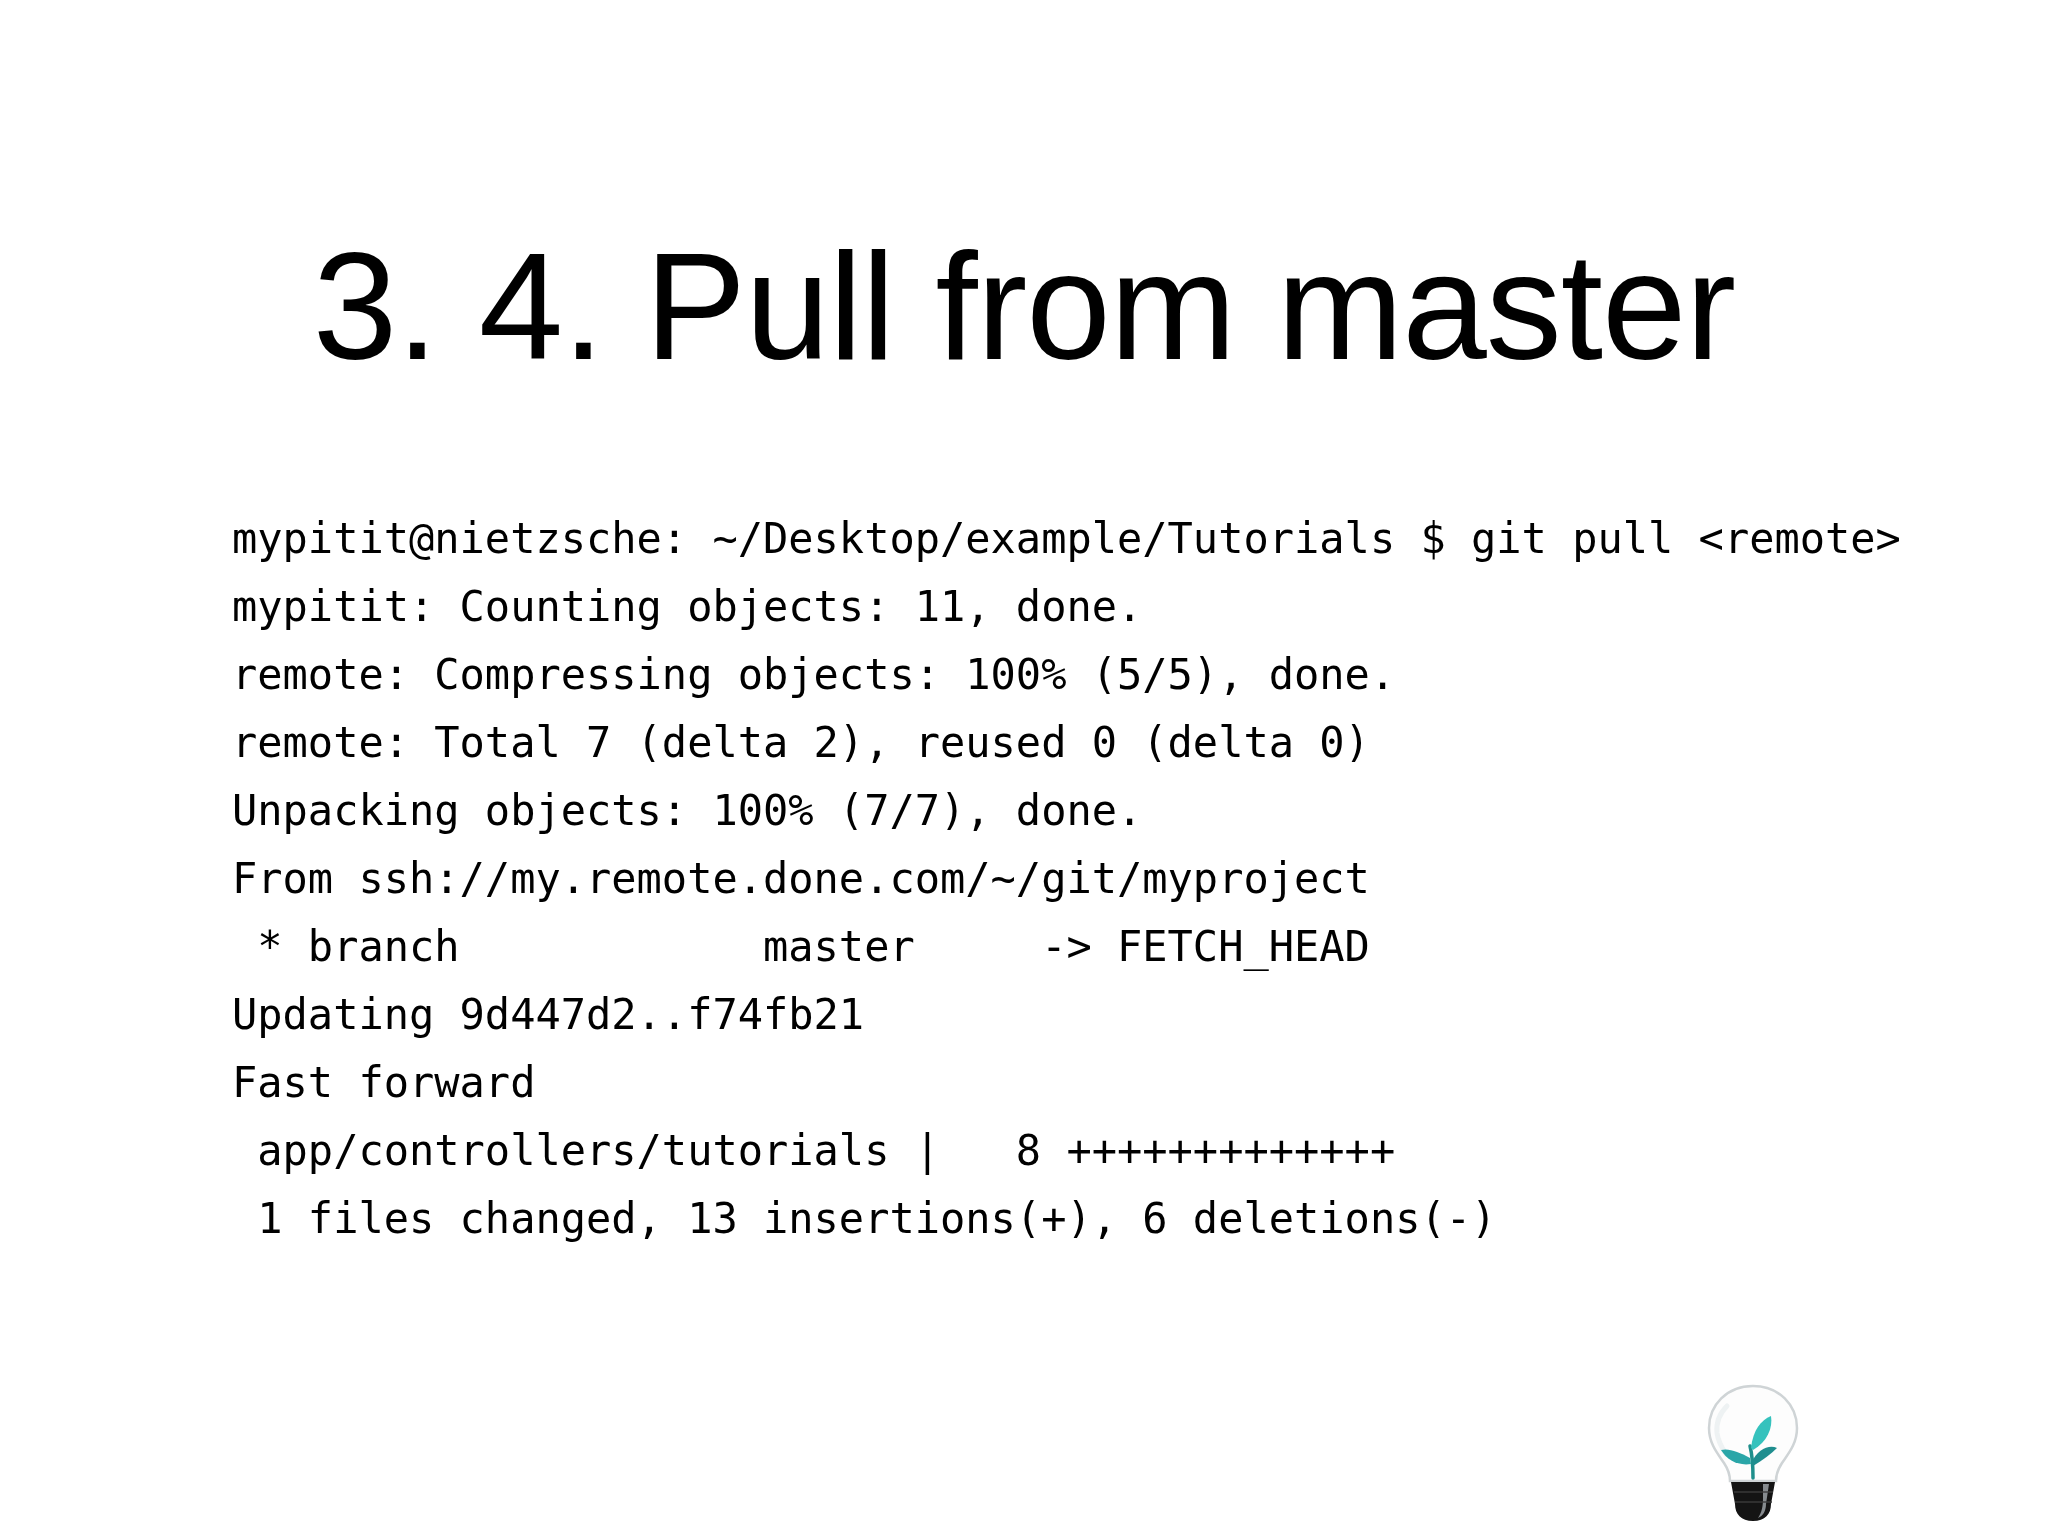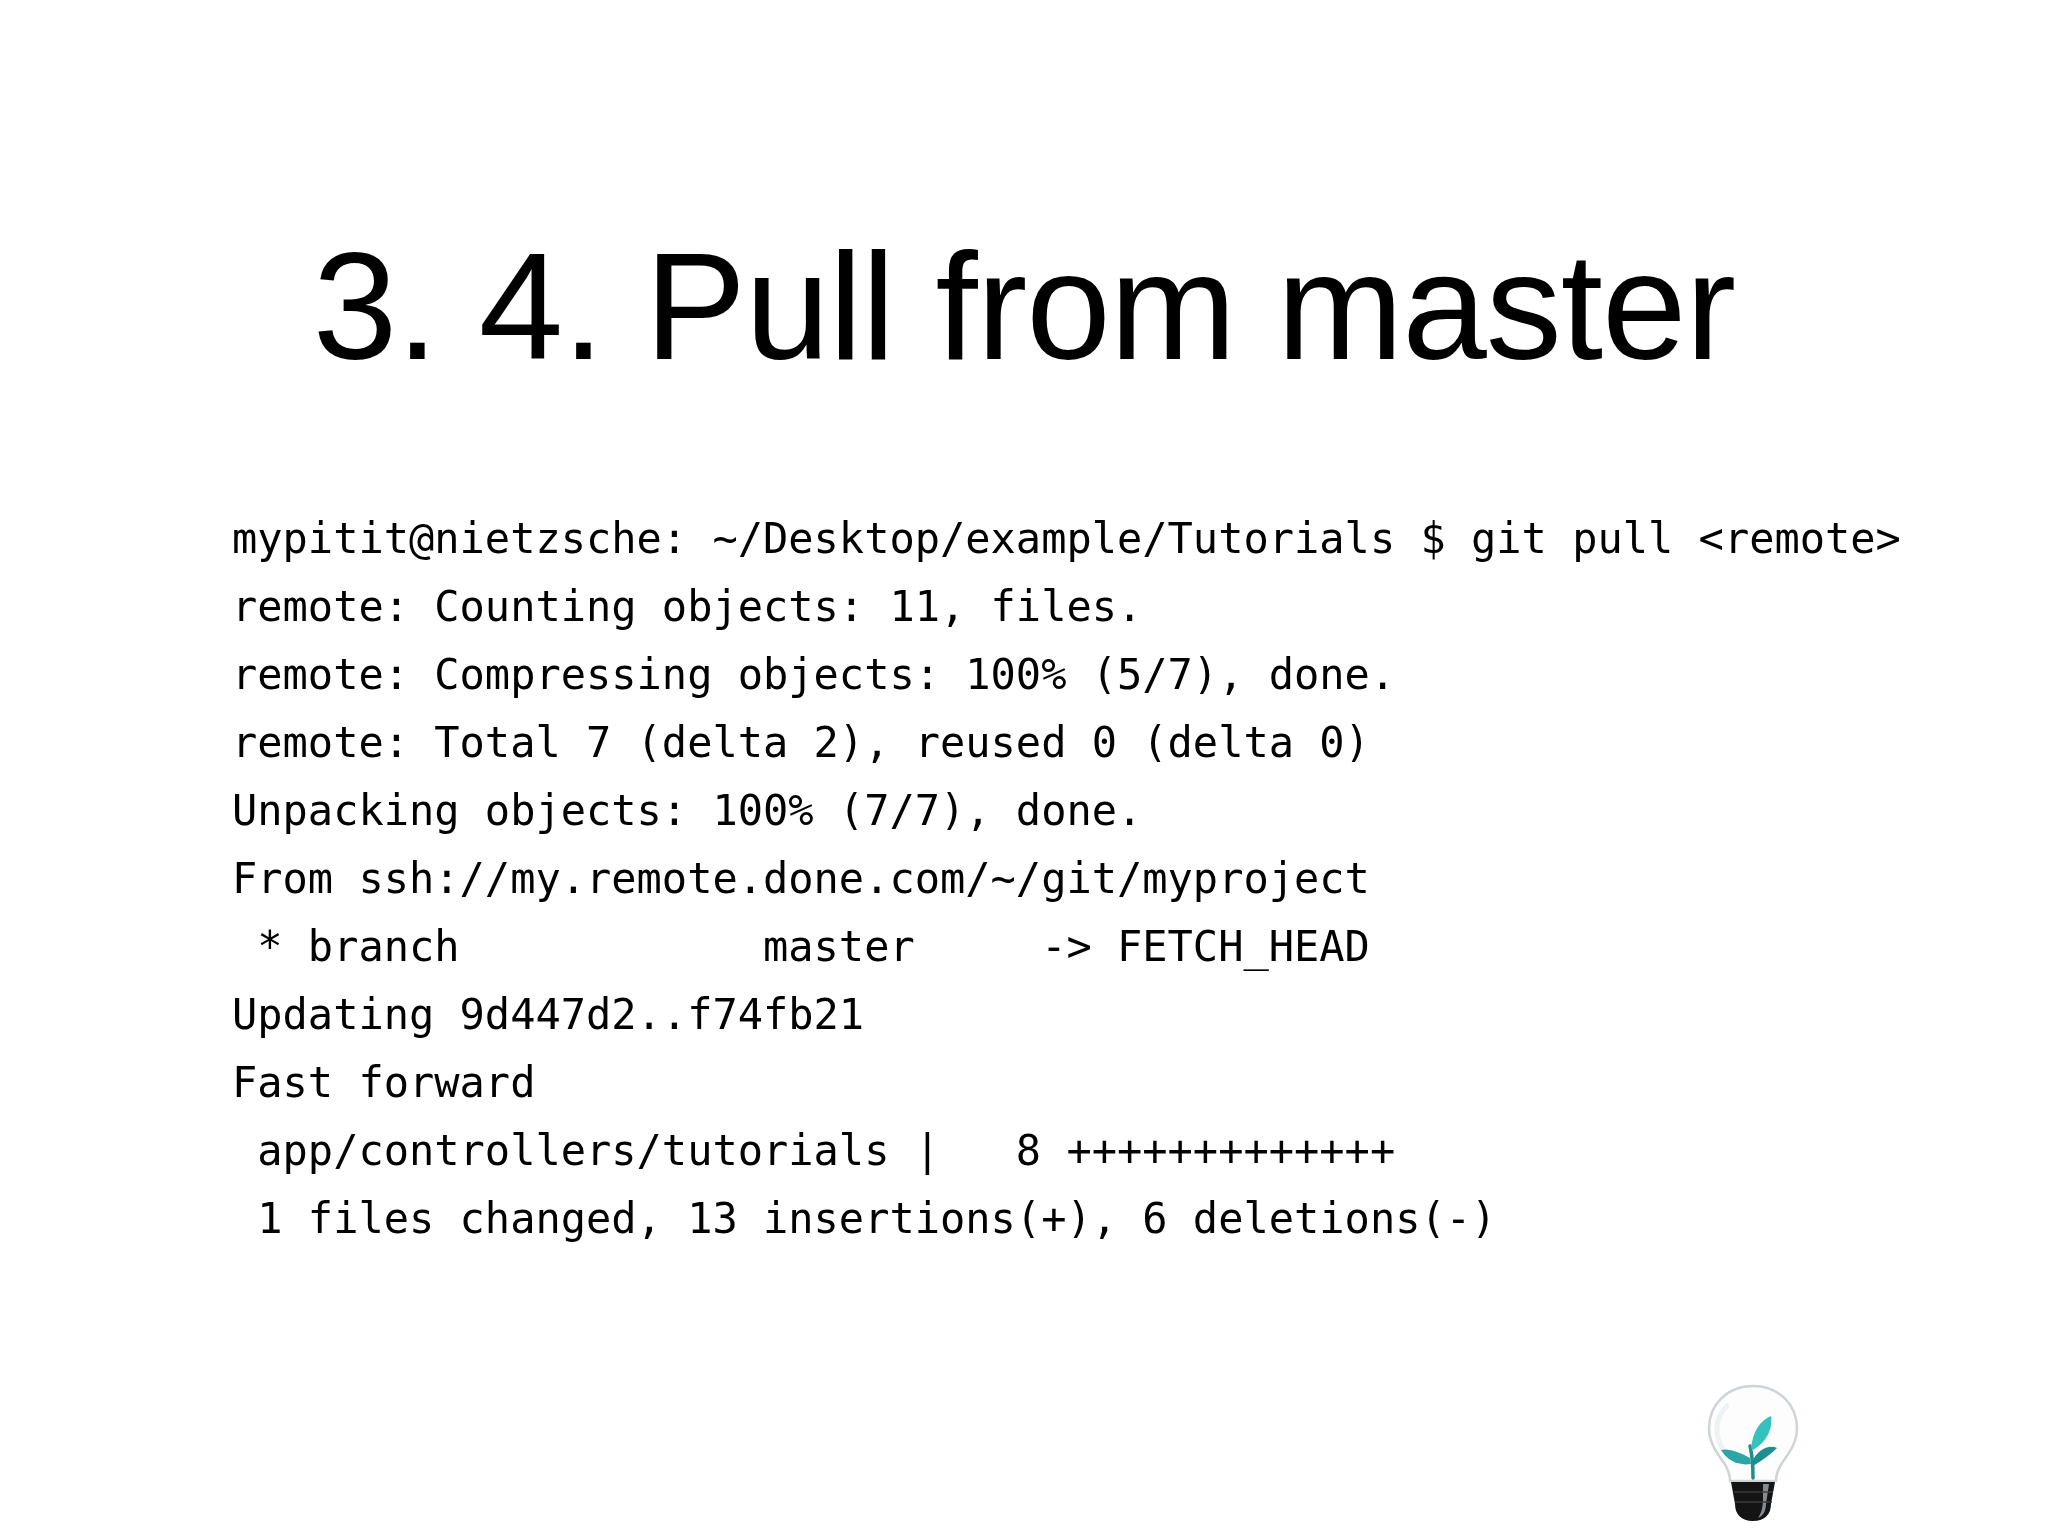--- a/index.html
+++ b/index.html
@@ -91,22 +91,22 @@
 </style>
 </head>
 <body>
 
 <div class="slide" style="background: rgb(255, 255, 255);">
 
   <h1 class="slide-title" style="color: rgb(0, 0, 0);">3. 4. Pull from master</h1>
 
   <div class="terminal-block">
     <div class="terminal-line" style="color: rgb(0, 0, 0);">mypitit@nietzsche: ~/Desktop/example/Tutorials $ git pull &lt;remote&gt;</div>
-    <div class="terminal-line" style="color: rgb(0, 0, 0);">remote: Counting objects: 11, files.</div>
-    <div class="terminal-line" style="color: rgb(0, 0, 0);">remote: Compressing objects: 100% (5/7), done.</div>
+    <div class="terminal-line" style="color: rgb(0, 0, 0);">mypitit: Counting objects: 11, done.</div>
+    <div class="terminal-line" style="color: rgb(0, 0, 0);">remote: Compressing objects: 100% (5/5), done.</div>
     <div class="terminal-line" style="color: rgb(0, 0, 0);">remote: Total 7 (delta 2), reused 0 (delta 0)</div>
     <div class="terminal-line" style="color: rgb(0, 0, 0);">Unpacking objects: 100% (7/7), done.</div>
     <div class="terminal-line" style="color: rgb(0, 0, 0);">From ssh://my.remote.done.com/~/git/myproject</div>
     <div class="terminal-line" style="color: rgb(0, 0, 0);"> * branch            master     -&gt; FETCH_HEAD</div>
     <div class="terminal-line" style="color: rgb(0, 0, 0);">Updating 9d447d2..f74fb21</div>
     <div class="terminal-line" style="color: rgb(0, 0, 0);">Fast forward</div>
     <div class="terminal-line" style="color: rgb(0, 0, 0);"> app/controllers/tutorials |   8 +++++++++++++</div>
     <div class="terminal-line" style="color: rgb(0, 0, 0);"> 1 files changed, 13 insertions(+), 6 deletions(-)</div>
   </div>
 

